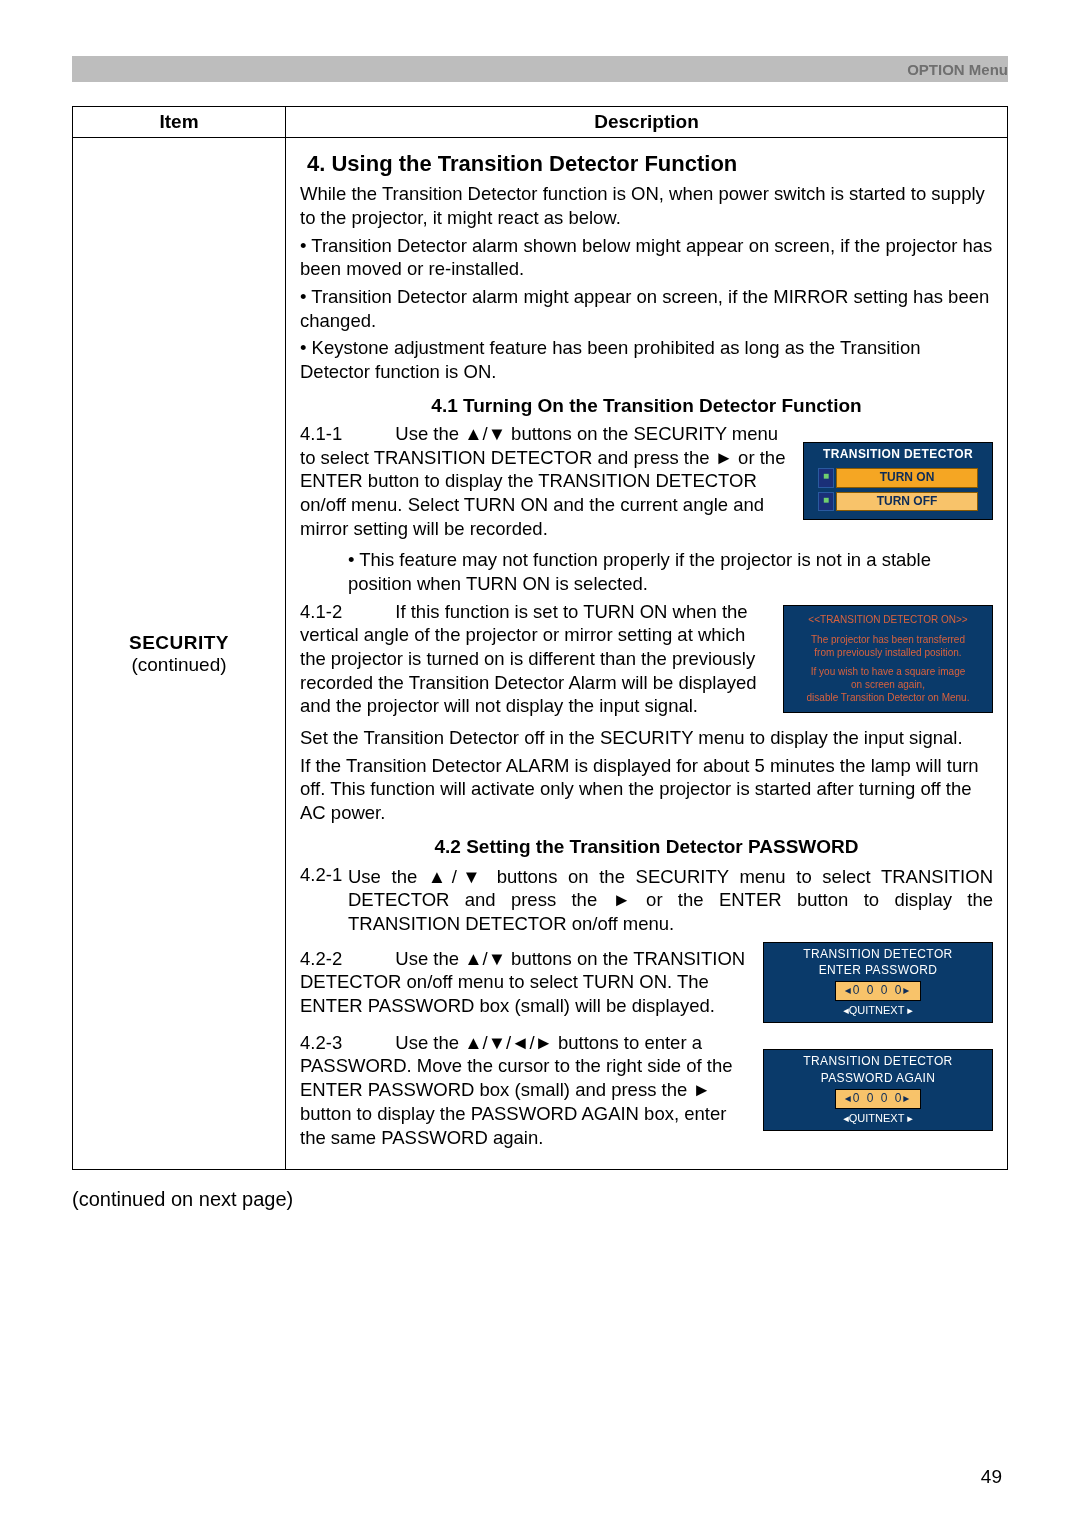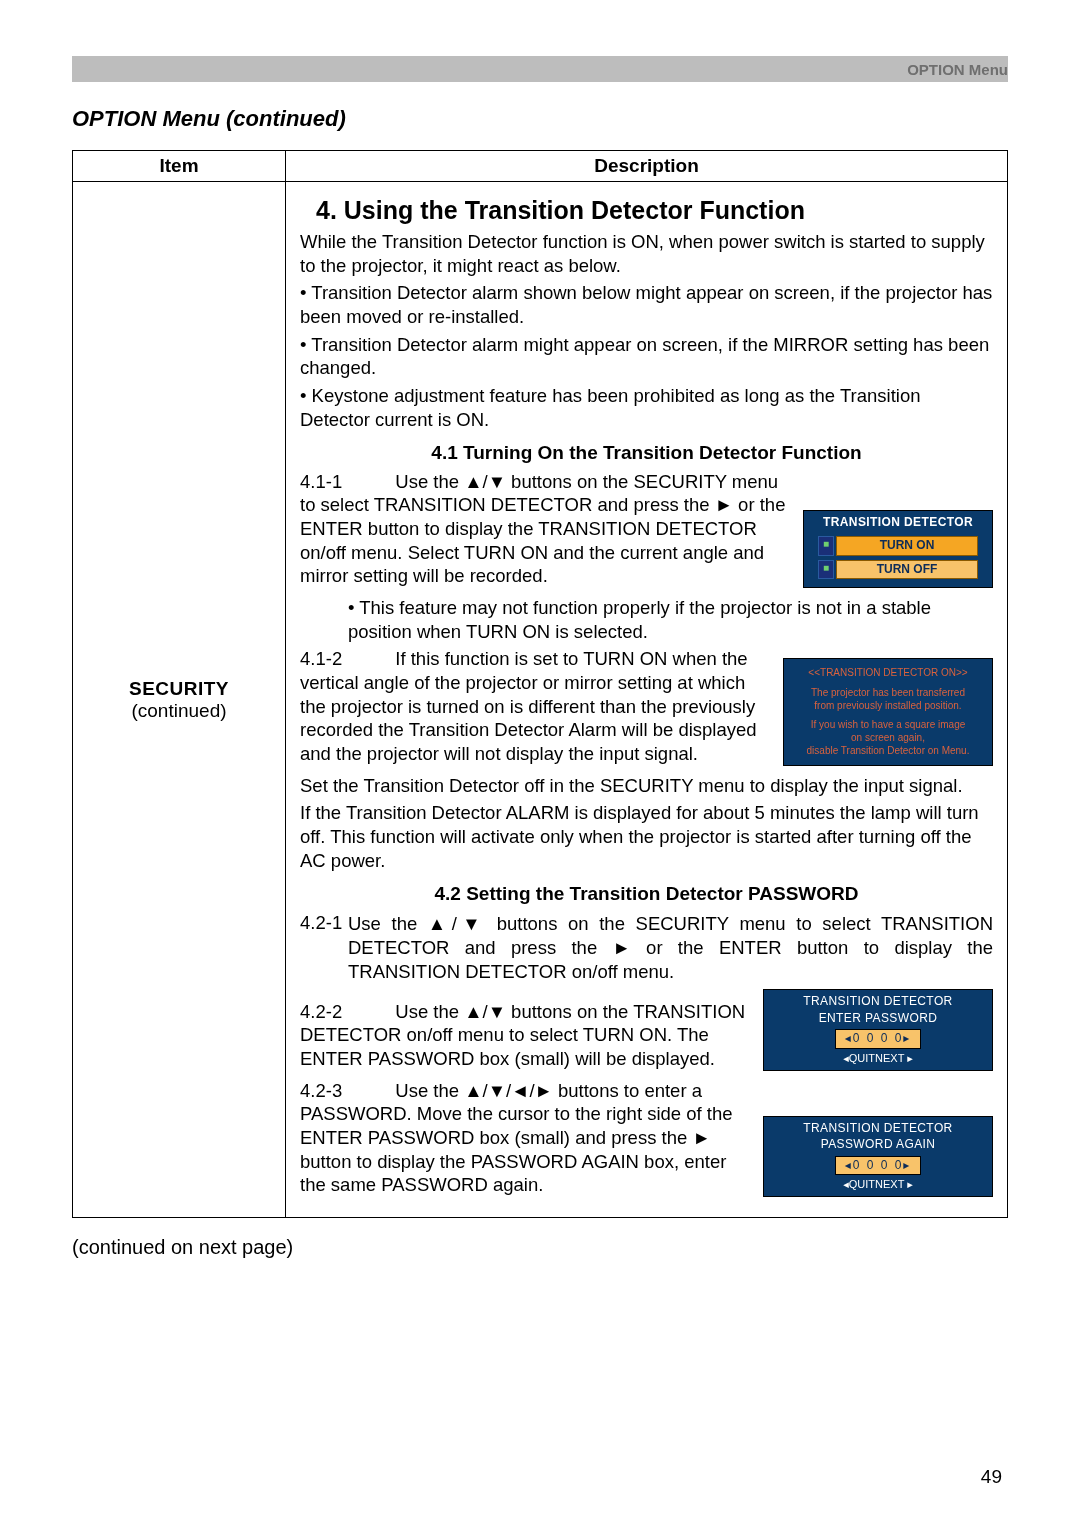--- a/index.html
+++ b/index.html
@@ -58,22 +58,22 @@
     letter-spacing: 0.5px;
   }
   table.main td.desc-cell {
     padding: 8px 14px 12px 14px;
     font-size: 18.5px;
     line-height: 1.28;
     vertical-align: top;
   }
   .desc-cell h4 {
     font-weight: bold;
-    font-size: 25px;
-    margin: 4px 0 4px 16px;
+    font-size: 22px;
+    margin: 4px 0 4px 7px;
   }
   .desc-cell h5 {
     font-weight: bold;
     font-size: 19px;
     margin: 10px 0 4px 0;
     text-align: center;
   }
   .desc-cell p {
     margin: 2px 0 4px 0;
   }
@@ -83,21 +83,21 @@
   .step .num {
     display: inline;
   }
   .step .body {
     display: block;
     margin-left: 48px;
     text-align: justify;
   }
   .step-row {
     display: flex;
-    align-items: flex-end;
+    align-items: center;
     gap: 12px;
     margin: 4px 0 8px 0;
   }
   .step-row .text-col {
     flex: 1 1 auto;
   }
   .step-row .text-col .body {
     margin-left: 48px;
     text-align: justify;
   }
@@ -216,42 +216,41 @@
   }
 </style>
 </head>
 <body>
 
 <div class="page">
   <div class="top-bar">
     <span>OPTION Menu</span>
   </div>
 
-  <div class="section-title">OPTION Menu (continued)</div>
 
   <table class="main">
     <thead>
       <tr>
         <th>Item</th>
         <th>Description</th>
       </tr>
     </thead>
     <tbody>
       <tr>
         <td class="item-cell">
           <div class="item-name">SECURITY</div>
           <div>(continued)</div>
         </td>
         <td class="desc-cell">
 
           <h4>4. Using the Transition Detector Function</h4>
           <p>While the Transition Detector function is ON, when power switch is started to supply to the projector, it might react as below.</p>
           <p>• Transition Detector alarm shown below might appear on screen, if the projector has been moved or re-installed.</p>
           <p>• Transition Detector alarm might appear on screen, if the MIRROR setting has been changed.</p>
-          <p>• Keystone adjustment feature has been prohibited as long as the Transition Detector current is ON.</p>
+          <p>• Keystone adjustment feature has been prohibited as long as the Transition Detector function is ON.</p>
 
           <h5>4.1 Turning On the Transition Detector Function</h5>
 
           <div class="step-row">
             <div class="text-col">
               <span class="num">4.1-1</span>
               <span class="body" style="margin-top:-22px;">Use the ▲/▼ buttons on the SECURITY menu to select TRANSITION DETECTOR and press the ► or the ENTER button to display the TRANSITION DETECTOR on/off menu. Select TURN ON and the current angle and mirror setting will be recorded.</span>
             </div>
             <div class="osd-box osd1">
               <div class="title">TRANSITION DETECTOR</div>

